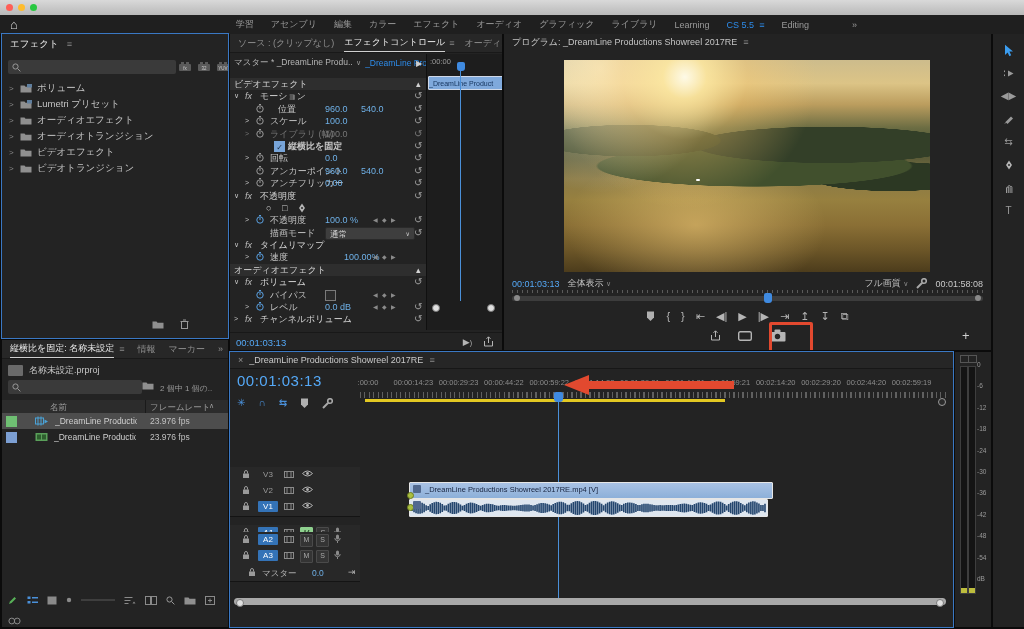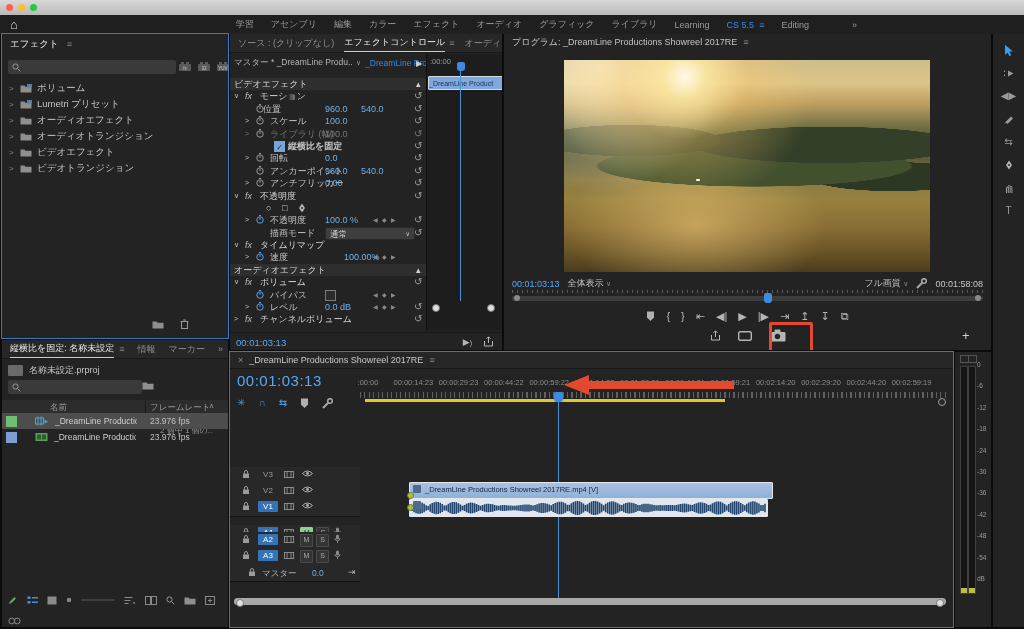--- a/index.html
+++ b/index.html
@@ -232,21 +232,21 @@
             <circle cx="3.5" cy="3.5" r="2.6" fill="none" stroke="#999"></circle>
             <path d="M5.6 5.6 8.4 8.4" stroke="#999"></path>
           </svg>
         </span>
     </div>
     <span class="abs ic" id="proj-folderico" style="left:140px;top:41px;">
         <svg width="12" height="9" viewBox="0 0 12 9">
           <path d="M0.5 1.5h4l1 1.2h6v5.8h-11z" fill="#8f8f8f"></path>
         </svg>
       </span>
-    <span class="abs" style="left:158px;top:43px;width:64px;font-size:8px;color:#9a9a9a;overflow:hidden;white-space:nowrap;margin-top:42px;">2 個中 1 個の..</span>
+    <span class="abs" style="left:158px;top:43px;width:64px;font-size:8px;color:#9a9a9a;overflow:hidden;white-space:nowrap;">2 個中 1 個の..</span>
     <div class="abs" style="left:0;top:60px;width:226px;height:13px;background:#2c2c2c;border-bottom:1px solid #1a1a1a;font-size:8.5px;color:#9e9e9e;">
       <span class="abs" style="left:48px;top:2px;">名前</span>
       <span class="abs" style="left:143px;top:0;width:1px;height:13px;background:#1a1a1a;"></span>
       <span class="abs" style="left:148px;top:2px;">フレームレート</span>
       <span class="abs" style="left:207px;top:2px;font-size:7px;">∧</span>
     </div>
     <div class="abs" id="proj-rows" style="left:0;top:73px;width:226px;">
         <div class="prow sel" style="position: relative; height: 16px; display: flex; align-items: center; font-size: 8.5px; background: rgb(77, 77, 77);">
           <span style="width: 11px; height: 11px; margin-left: 4px; background: rgb(111, 191, 115);"></span>
           <span class="ic" style="margin-left: 18px;">
@@ -363,21 +363,21 @@
           <span style="left: 30px; color: rgb(214, 214, 214);">モーション</span>
           <span class="reset" style="left: 184px;">↺</span>
         </div>
         <div class="ec-row">
           <span class="ic" style="left: 26px; position: absolute; top: 1px;">
             <svg width="8" height="9" viewBox="0 0 8 9">
               <circle cx="4" cy="5" r="3.2" fill="none" stroke="#9a9a9a"></circle>
               <path d="M3 0.5h2M4 5V2.8" stroke="#9a9a9a"></path>
             </svg>
           </span>
-          <span style="left: 33px;">位置</span>
+          <span style="left: 48px;">位置</span>
           <span class="val" style="left: 95px;">960.0</span>
           <span class="val" style="left: 131px;">540.0</span>
           <span class="reset" style="left: 184px;">↺</span>
         </div>
         <div class="ec-row">
           <span style="left: 15px; font-size: 7px;">&gt;</span>
           <span class="ic" style="left: 26px; position: absolute; top: 1px;">
             <svg width="8" height="9" viewBox="0 0 8 9">
               <circle cx="4" cy="5" r="3.2" fill="none" stroke="#9a9a9a"></circle>
               <path d="M3 0.5h2M4 5V2.8" stroke="#9a9a9a"></path>

